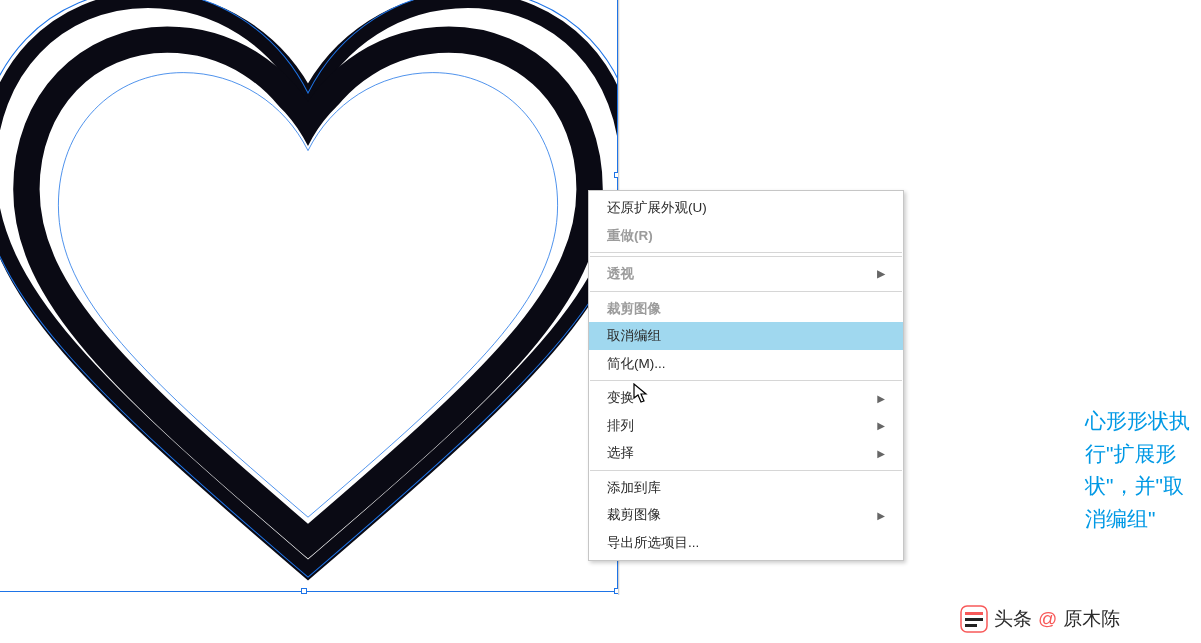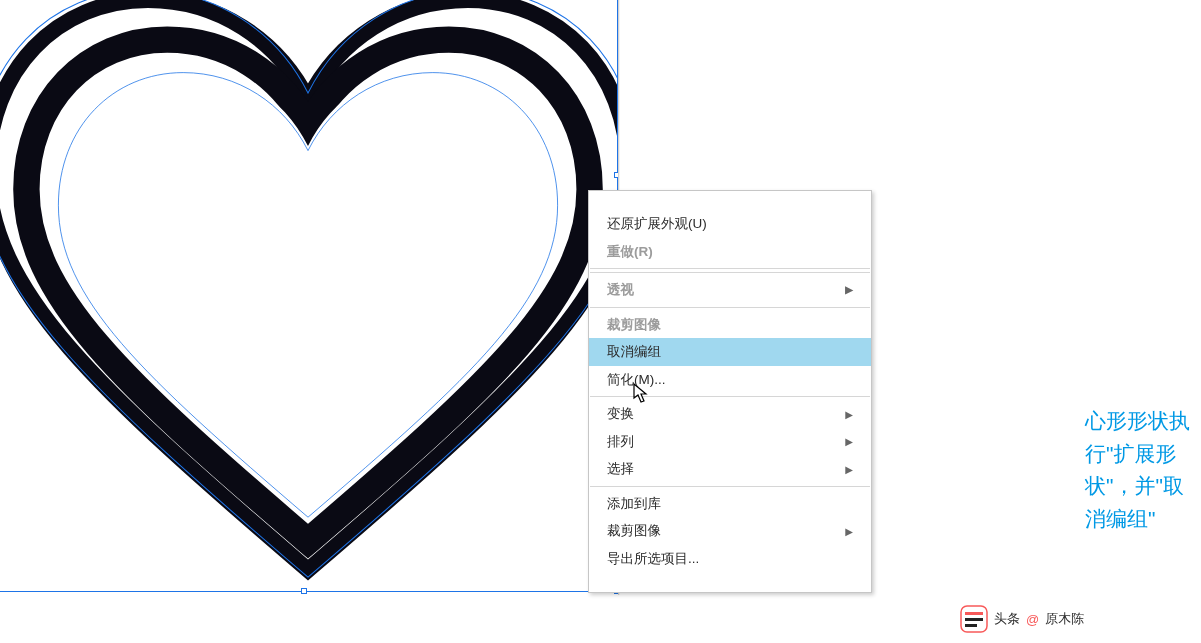--- a/index.html
+++ b/index.html
@@ -42,25 +42,25 @@
       top: 0;
       width: 2px;
       height: 595px;
       background: #f2f2f2;
       border-left: 1px solid #d0d0d0;
     }
     .context-menu {
       position: absolute;
       left: 588px;
       top: 190px;
-      width: 284px;
+      width: 316px;
       background: #fff;
       border: 1px solid #c6c6c6;
       box-shadow: 2px 2px 4px rgba(0,0,0,0.2);
-      padding: 19px 0;
+      padding: 3px 0;
       font-size: 13.5px;
       color: #2b2b2b;
       z-index: 10;
     }
     .menu-item {
       padding: 5px 18px 5px 18px;
       display: flex;
       justify-content: space-between;
       align-items: center;
       line-height: 1.3;
@@ -94,21 +94,21 @@
       color: #0099e5;
       font-weight: 400;
     }
     .watermark {
       position: absolute;
       left: 960px;
       top: 605px;
       display: flex;
       align-items: center;
       gap: 6px;
-      font-size: 13px;
+      font-size: 19px;
       color: #2c2c2c;
       font-weight: 500;
     }
     .at-mark { color: #f85959; }
     .wm-logo {
       width: 28px; height: 28px;
       display: inline-flex; align-items: center; justify-content: center;
     }
   </style>
 </head>

